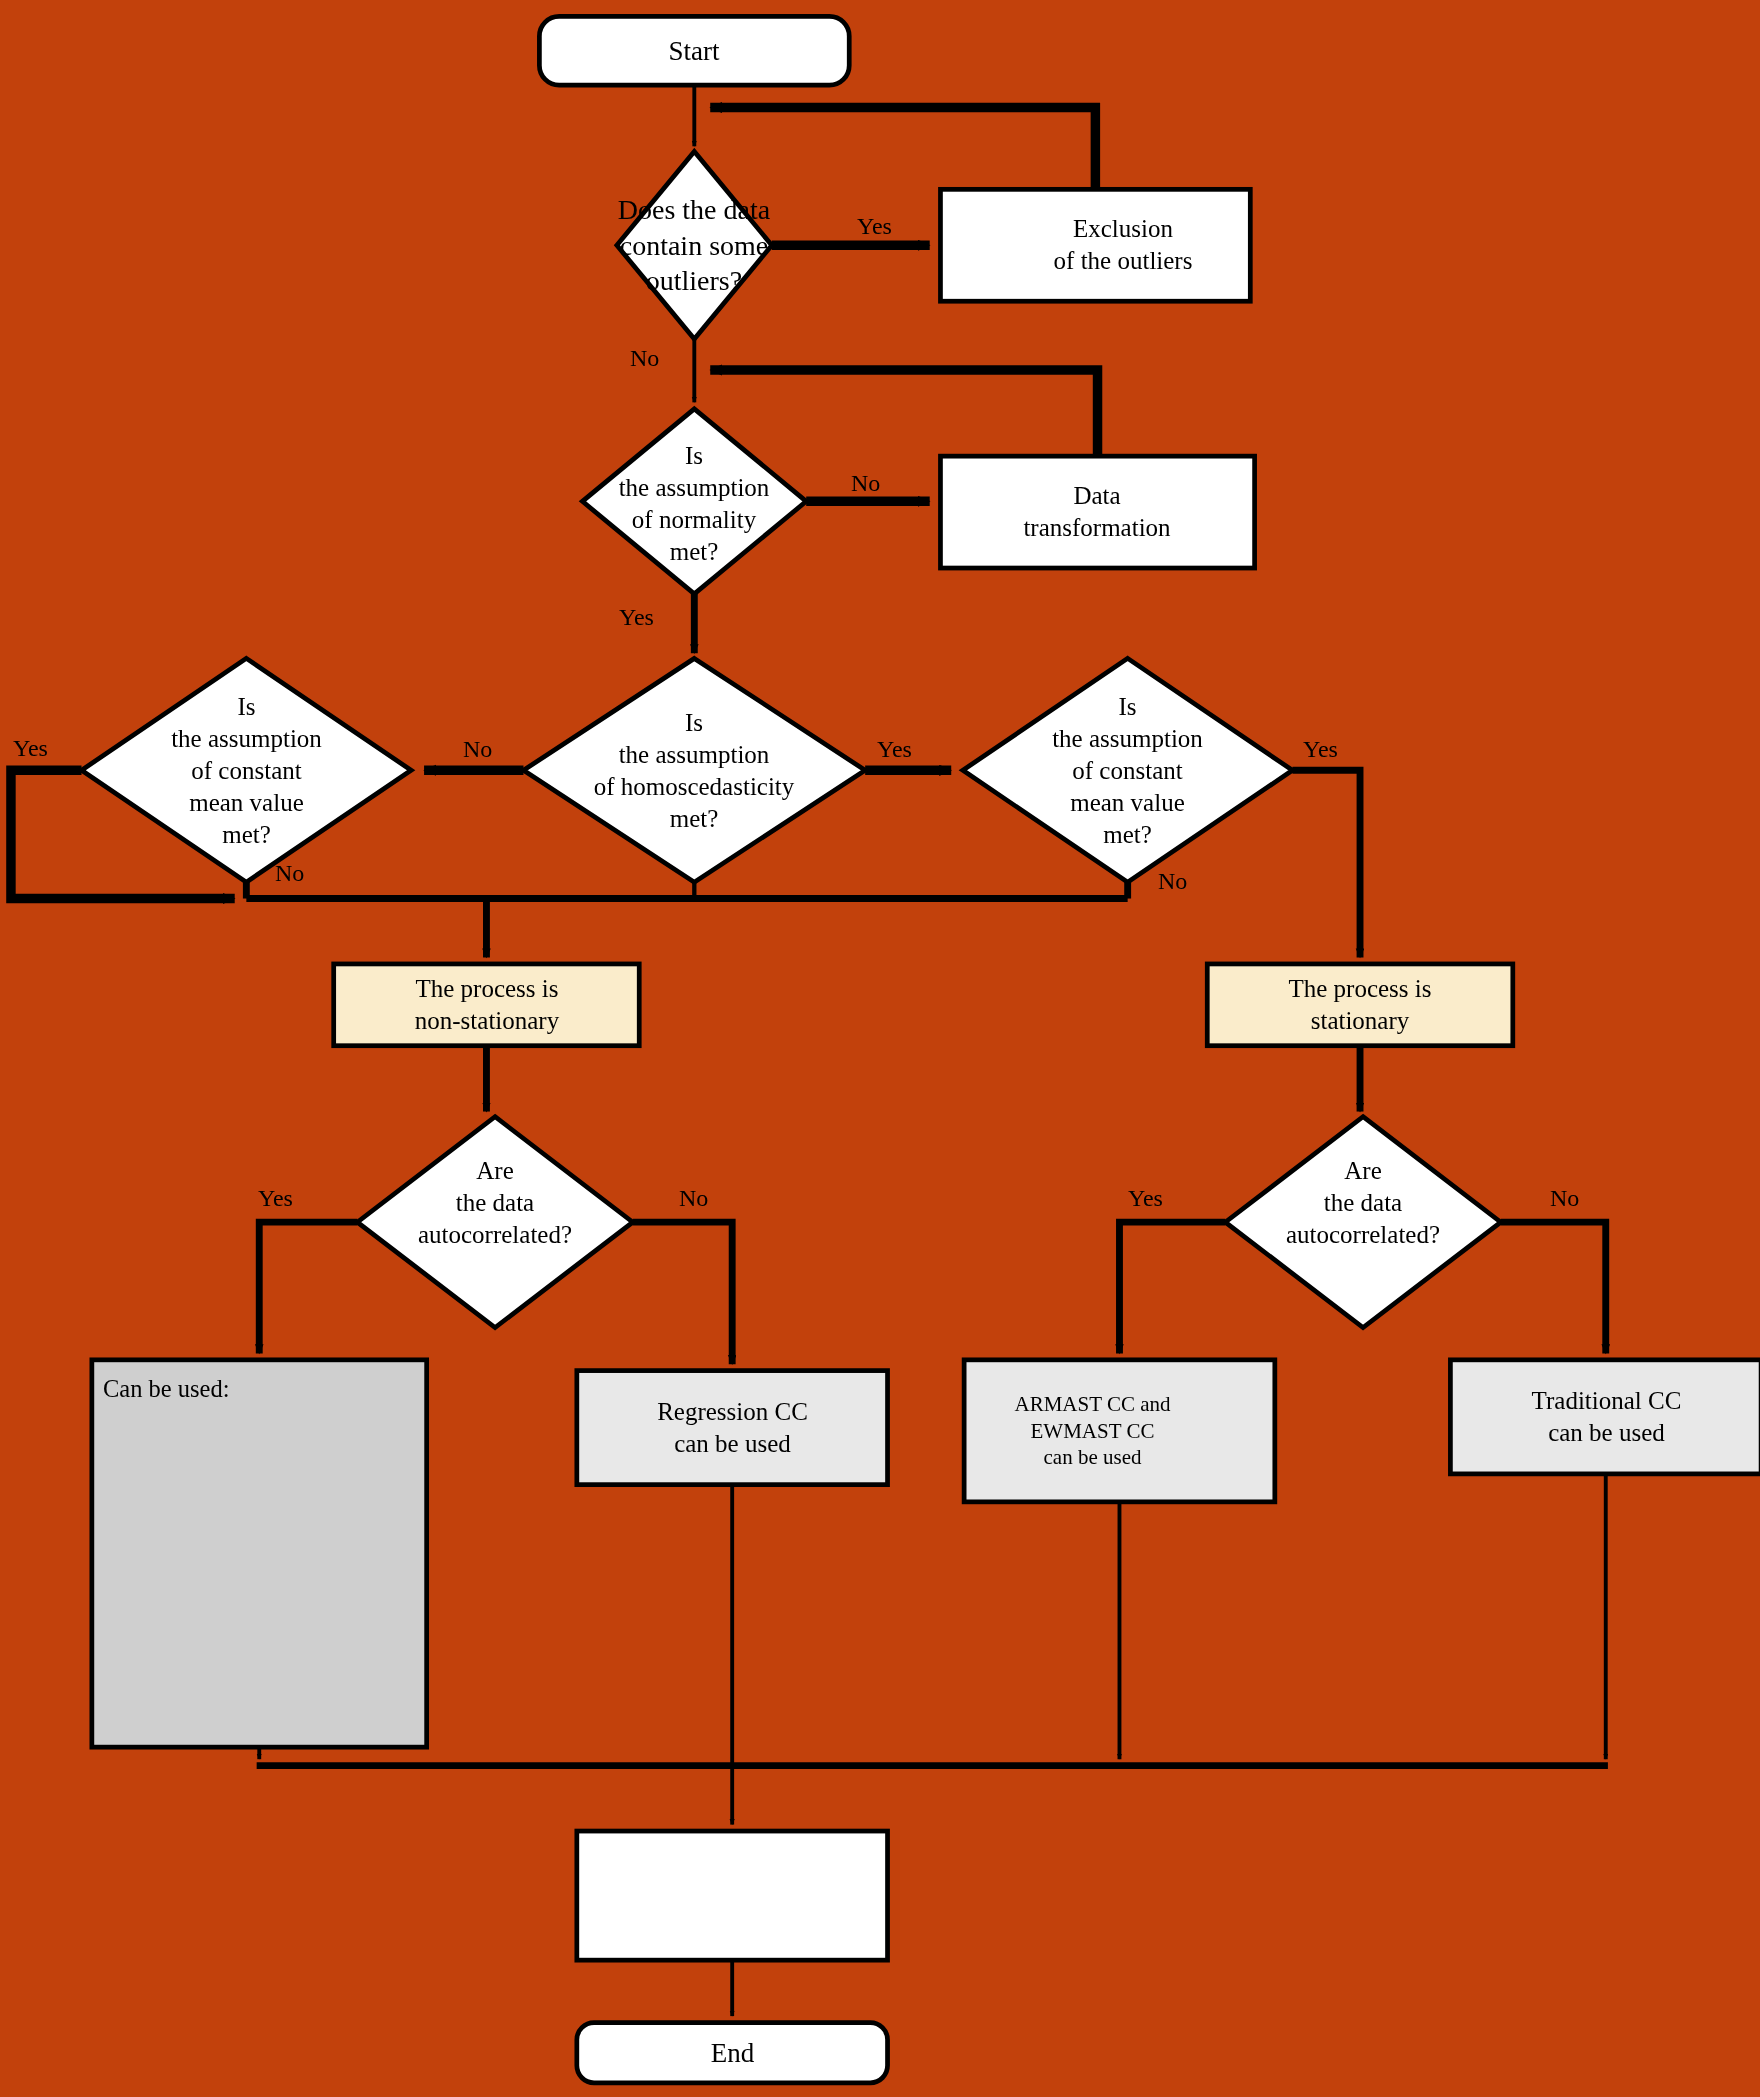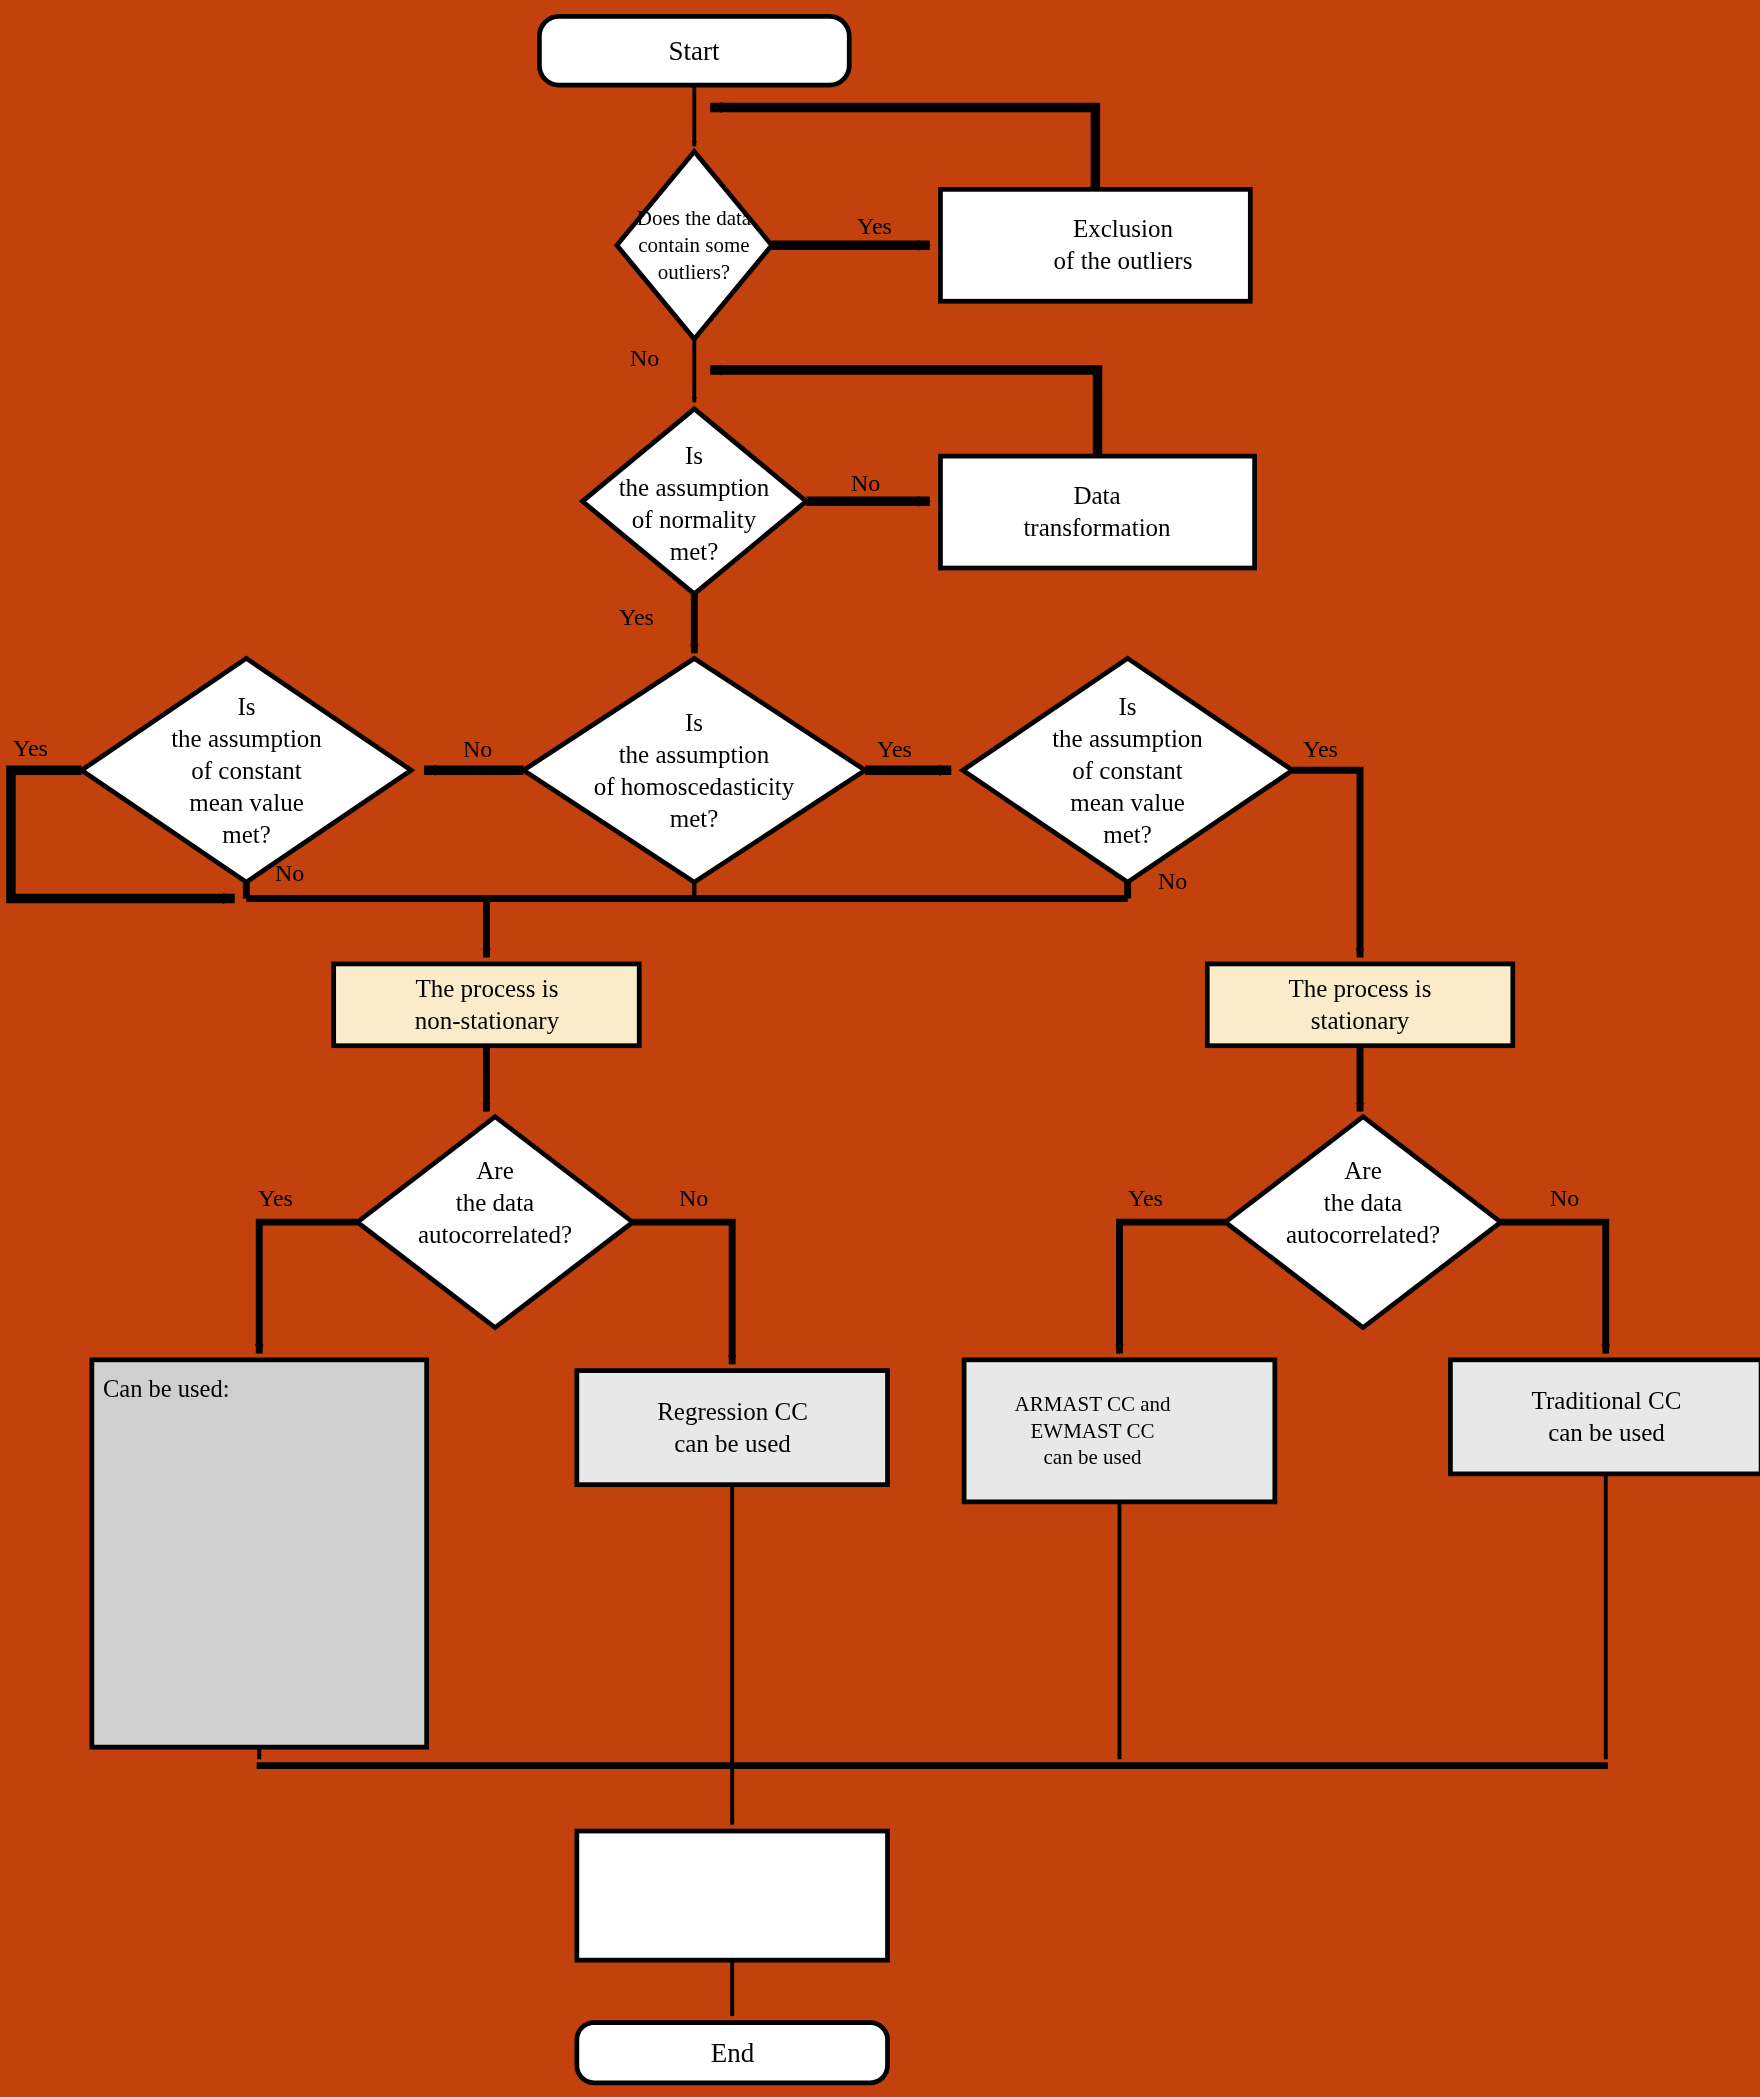--- a/index.html
+++ b/index.html
@@ -129,21 +129,21 @@
 
     <path d="M596,4103 L3736,4103" stroke="#000" stroke-width="16" fill="none"></path>
 
     <path d="M1701,4103 L1701,4240" stroke="#000" stroke-width="9" fill="none" marker-end="url(#arrowThin)"></path>
 
     <path d="M1701,4555 L1701,4685" stroke="#000" stroke-width="9" fill="none" marker-end="url(#arrowThin)"></path>
   </svg>
 
   <div class="nodeText" style="left:539px;top:16.4px;width:310px;height:69px;font-size:27px;">Start</div>
 
-  <div class="nodeText" style="left:569px;top:181px;width:250px;height:129px;font-size:21px;white-space:pre-line;">Does the data
+  <div class="nodeText" style="left:569px;top:181px;width:250px;height:129px;font-size:28px;white-space:pre-line;">Does the data
 contain some
 outliers?</div>
 
   <div class="nodeText" style="left:968px;top:189px;width:310px;height:112px;font-size:25px;white-space:pre-line;">Exclusion
 of the outliers</div>
 
   <div class="nodeText" style="left:552px;top:426px;width:284px;height:155px;font-size:25px;white-space:pre-line;">Is
 the assumption
 of normality
 met?</div>

